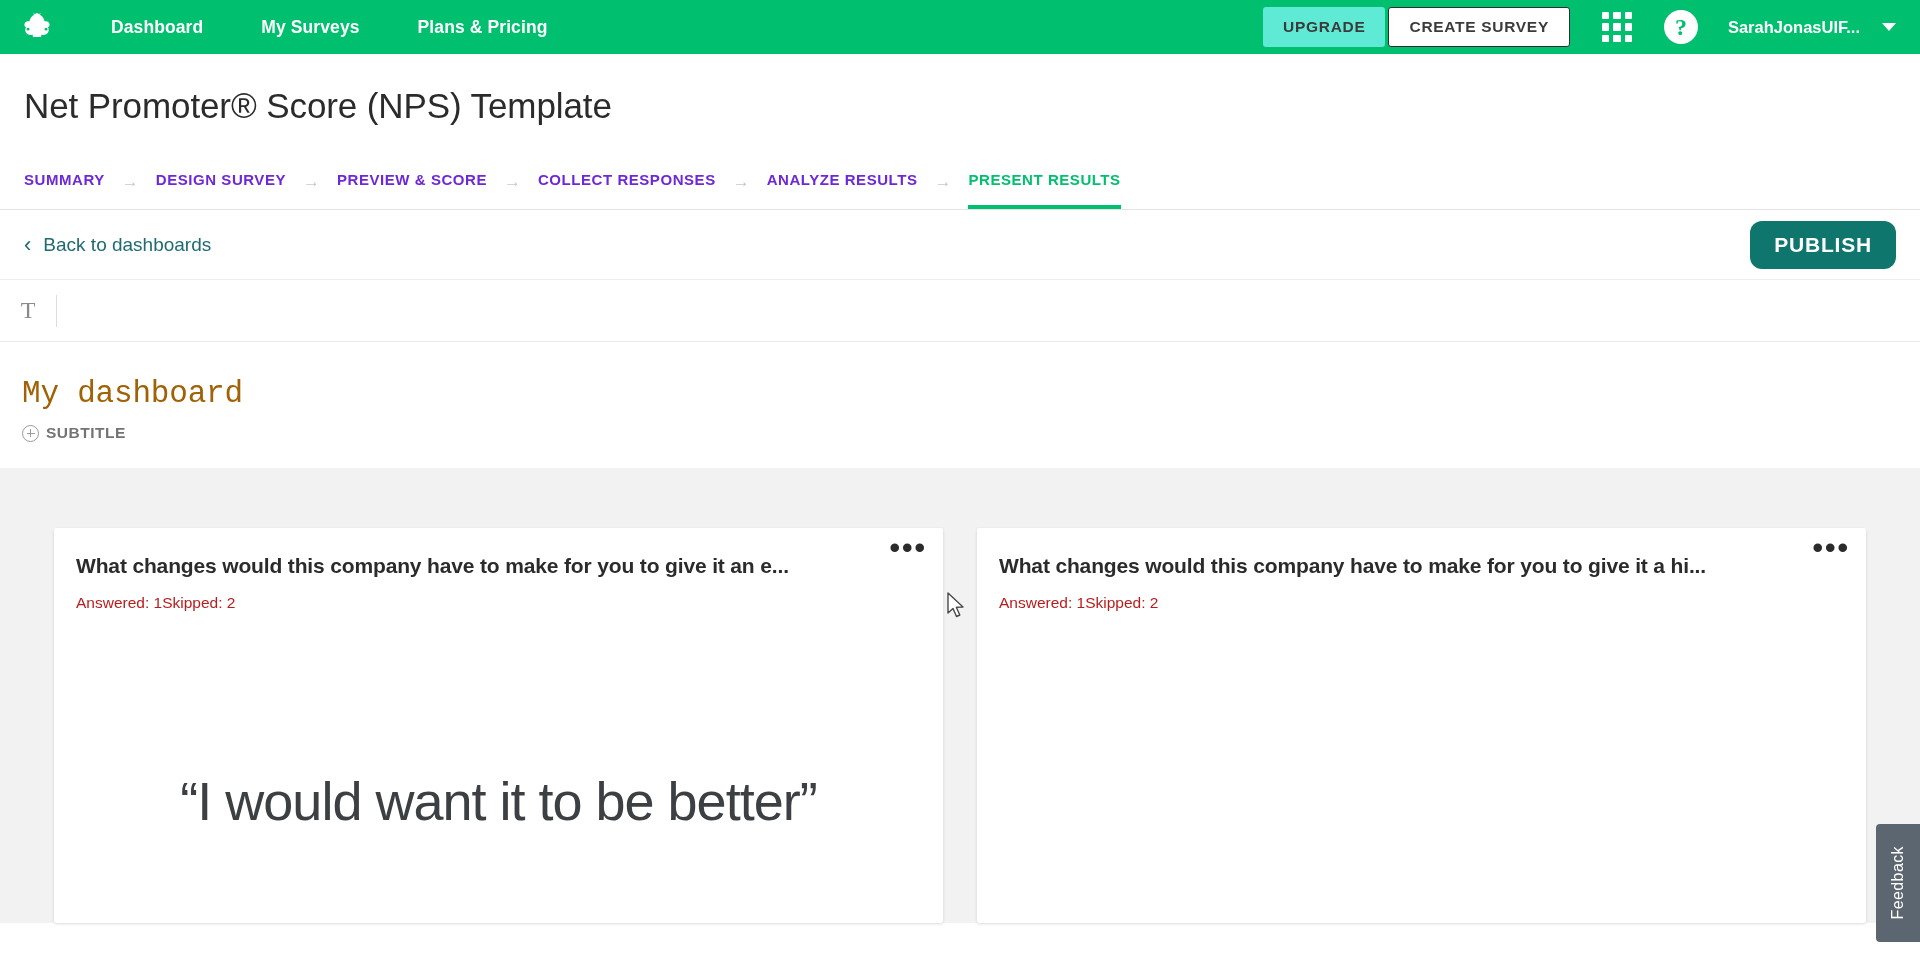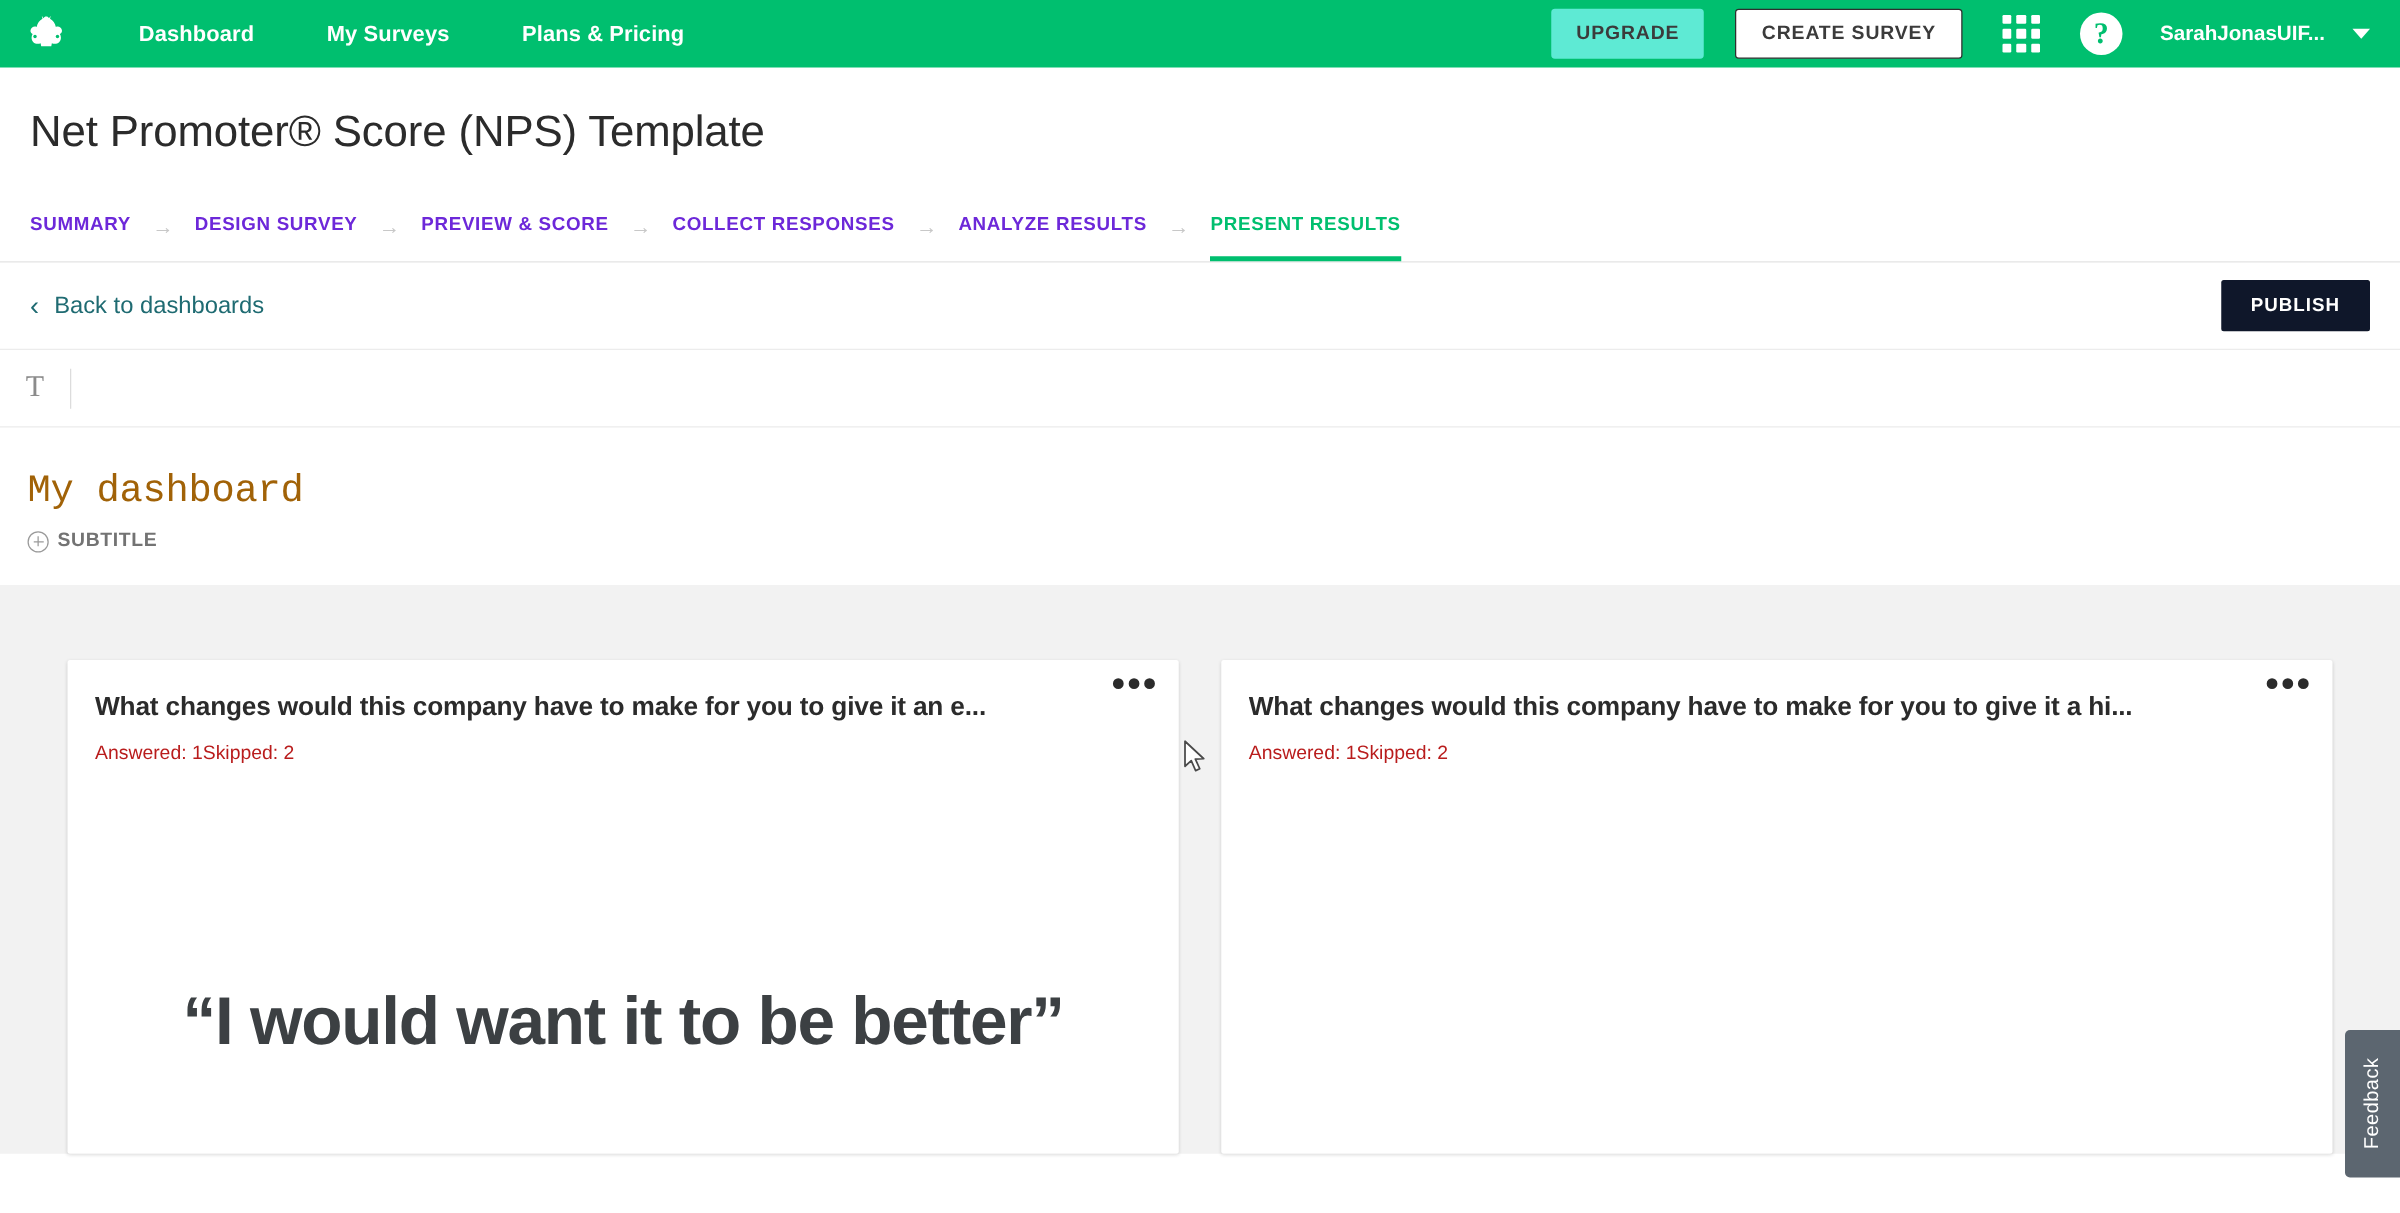--- a/index.html
+++ b/index.html
@@ -58,21 +58,21 @@
   .btn-create {
     background: #ffffff;
     color: #3b3b3b;
     border: 1.5px solid #2e2e2e;
     font-family: inherit;
     font-size: 15.5px;
     font-weight: bold;
     letter-spacing: .7px;
     padding: 10px 20px;
     border-radius: 3px;
-    margin-left: 25px;
+    margin-left: 3px;
     cursor: pointer;
     white-space: nowrap;
   }
   .grid-icon {
     margin-left: 32px;
     width: 30px; height: 30px;
     display: grid;
     grid-template-columns: repeat(3, 1fr);
     grid-template-rows: repeat(3, 1fr);
     gap: 4px;
@@ -160,29 +160,29 @@
     cursor: pointer;
   }
   .back-chevron {
     font-size: 22px;
     margin-right: 12px;
     line-height: 1;
     color: #1f6b72;
   }
   .btn-publish {
     margin-left: auto;
-    background: #0f172a;
+    background: #0f766e;
     color: #ffffff;
     border: none;
     font-family: inherit;
-    font-size: 15px;
+    font-size: 21px;
     font-weight: bold;
     letter-spacing: .8px;
     padding: 12px 24px;
-    border-radius: 2px;
+    border-radius: 12px;
     cursor: pointer;
   }
 
   
   .toolbar {
     height: 62px;
     display: flex;
     align-items: center;
     padding-left: 6px;
     border-bottom: 1px solid #ececec;
@@ -277,25 +277,25 @@
     font-size: 30px;
     line-height: .55;
     letter-spacing: 2px;
     color: #2b2b2b;
     cursor: pointer;
     font-weight: bold;
   }
   .card-quote {
     position: absolute;
     left: 0; right: 0;
-    top: 258px;
+    top: 242px;
     text-align: center;
     font-size: 54px;
     color: #3c4043;
-    font-weight: bold;
+    font-weight: normal;
     white-space: nowrap;
     letter-spacing: -1px;
   }
 
   
   .cursor {
     position: absolute;
     left: 946px; top: 592px;
     width: 20px; height: 28px;
     pointer-events: none;

